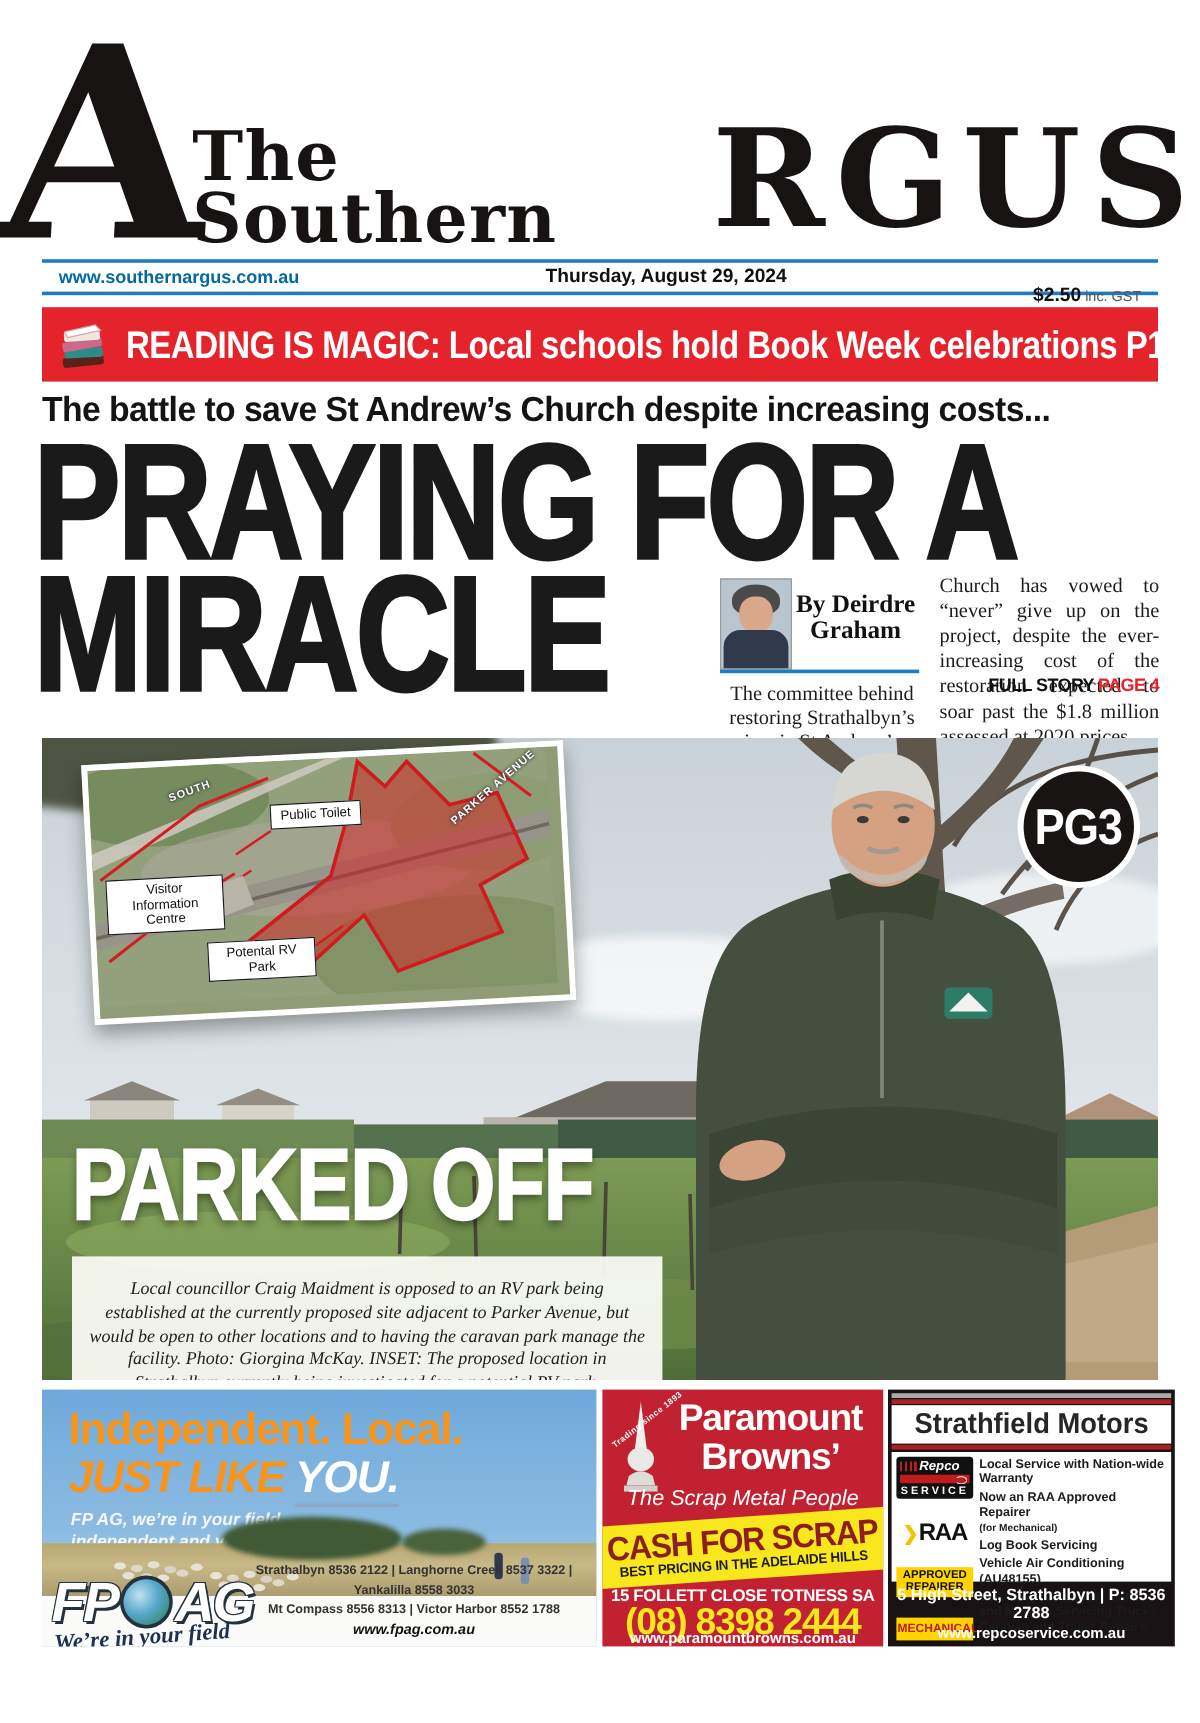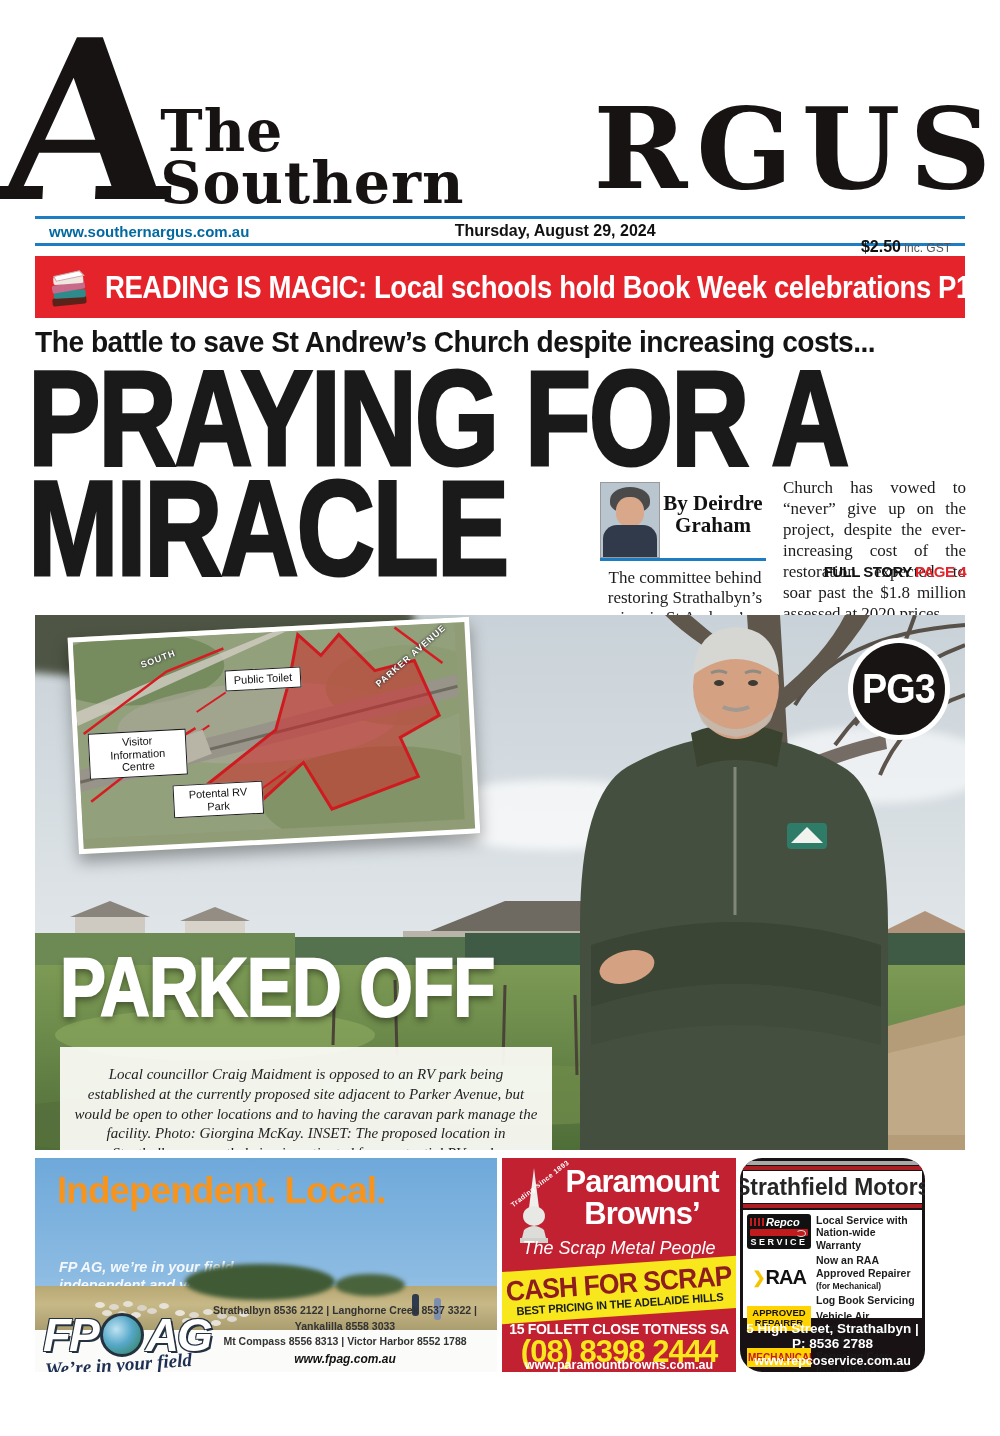--- a/index.html
+++ b/index.html
@@ -105,21 +105,21 @@
   .pb-tag{position:absolute;left:0;top:80px;width:100%;text-align:center;font-size:18px;font-weight:normal;font-style:italic;}
   .pb-band{position:absolute;left:-8px;top:106px;width:250px;height:52px;background:#f8e71c;transform:rotate(-4deg);
            display:flex;flex-direction:column;align-items:center;justify-content:center;}
   .pb-band .b1{color:#8e1d20;font-weight:bold;font-size:28px;letter-spacing:-1px;line-height:1;transform:scaleX(.95);white-space:nowrap;}
   .pb-band .b2{color:#1c1c1c;font-weight:bold;font-size:11.5px;letter-spacing:-.2px;white-space:nowrap;transform:scaleX(.97);}
   .pb-addr{position:absolute;left:0;top:163px;width:100%;text-align:center;font-size:14px;font-weight:bold;letter-spacing:-.3px;}
   .pb-phone{position:absolute;left:0;top:176px;width:100%;text-align:center;color:#f8e71c;font-size:31px;
             font-weight:bold;letter-spacing:-1px;}
   .pb-web{position:absolute;left:0;top:200px;width:100%;text-align:center;font-size:12.5px;font-weight:bold;}
   
-  .ad-strath{left:740px;width:185px;background:#181214;padding:2px 3px;border-radius:22px;}
+  .ad-strath{left:740px;width:239px;background:#181214;padding:2px 3px;}
   .st-stripe-gray{height:4px;background:#a9a9a9;margin:1px 0;}
   .st-stripe-red{height:4px;background:#ab1e24;margin:1px 0;}
   .st-header{height:32px;background:#fff;display:flex;align-items:center;justify-content:center;margin:1px 0;}
   .st-header span{font-size:24px;font-weight:bold;color:#262626;transform:scaleX(.95);white-space:nowrap;}
   .st-content{background:#fff;margin-top:2px;padding:4px 4px 2px 4px;display:flex;gap:5px;height:108px;box-sizing:border-box;}
   .st-icons{width:64px;display:flex;flex-direction:column;gap:17px;flex:0 0 64px;}
   .repco{background:#111;border-radius:3px;padding:2px 3px;height:44px;box-sizing:border-box;}
   .repco .r-top{display:flex;align-items:center;gap:2px;}
   .repco .r-stripes{width:14px;height:8px;background:repeating-linear-gradient(90deg,#c11b1e 0 2px,#111 2px 4px);}
   .repco .r-name{color:#fff;font-weight:bold;font-style:italic;font-size:11px;}
@@ -313,20 +313,21 @@
       <span>PG3</span>
     </div>
 
     <div class="overlay-title">PARKED OFF</div>
 
     <div class="caption">Local councillor Craig Maidment is opposed to an RV park being established at the currently proposed site adjacent to Parker Avenue, but would be open to other locations and to having the caravan park manage the facility. Photo: Giorgina McKay. INSET: The proposed location in Strathalbyn currently being investigated for a potential RV park.</div>
   </div>
 
   <div class="ad ad-fpag">
     <div class="fp-h1">Independent. Local.</div>
+    <div class="fp-h2"><span>JUST LIKE </span><span class="you">YOU.</span></div>
     <div class="fp-sub">FP AG, we’re in your field, independent and your local.</div>
     <div class="fp-field">
       <div class="fp-trees"></div>
       <div class="fp-trees2"></div>
       <div class="fp-sheep" style="left:60px;top:16px;"></div>
       <div class="fp-sheep" style="left:140px;top:24px;"></div>
       <div class="fp-person" style="right:78px;top:8px;"></div>
       <div class="fp-person p2" style="right:56px;top:12px;"></div>
     </div>
     <div class="fp-strip"></div>

